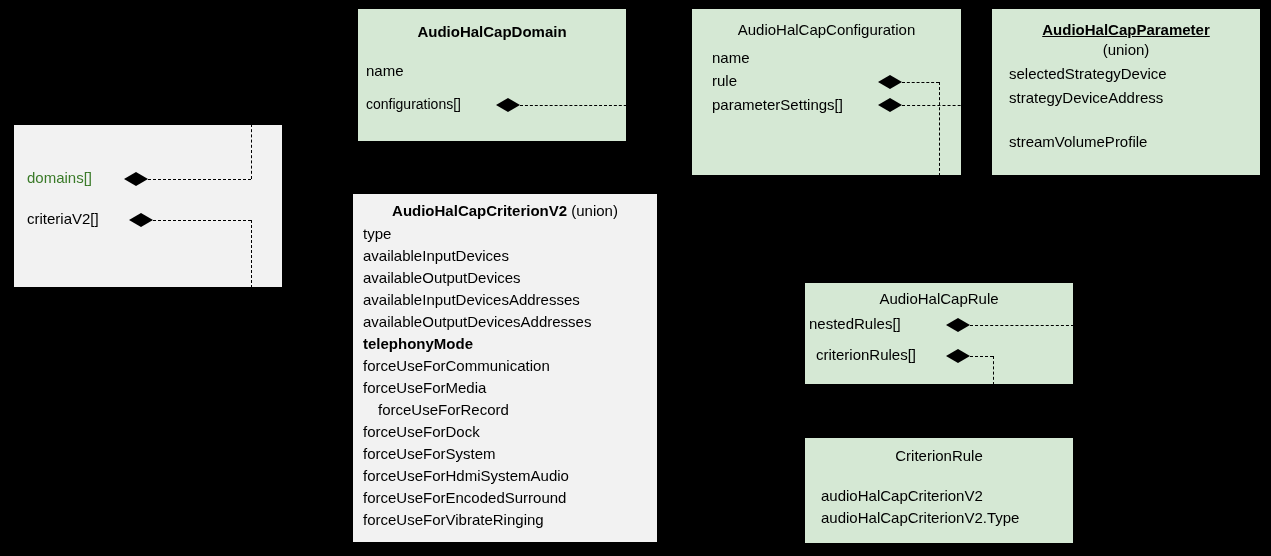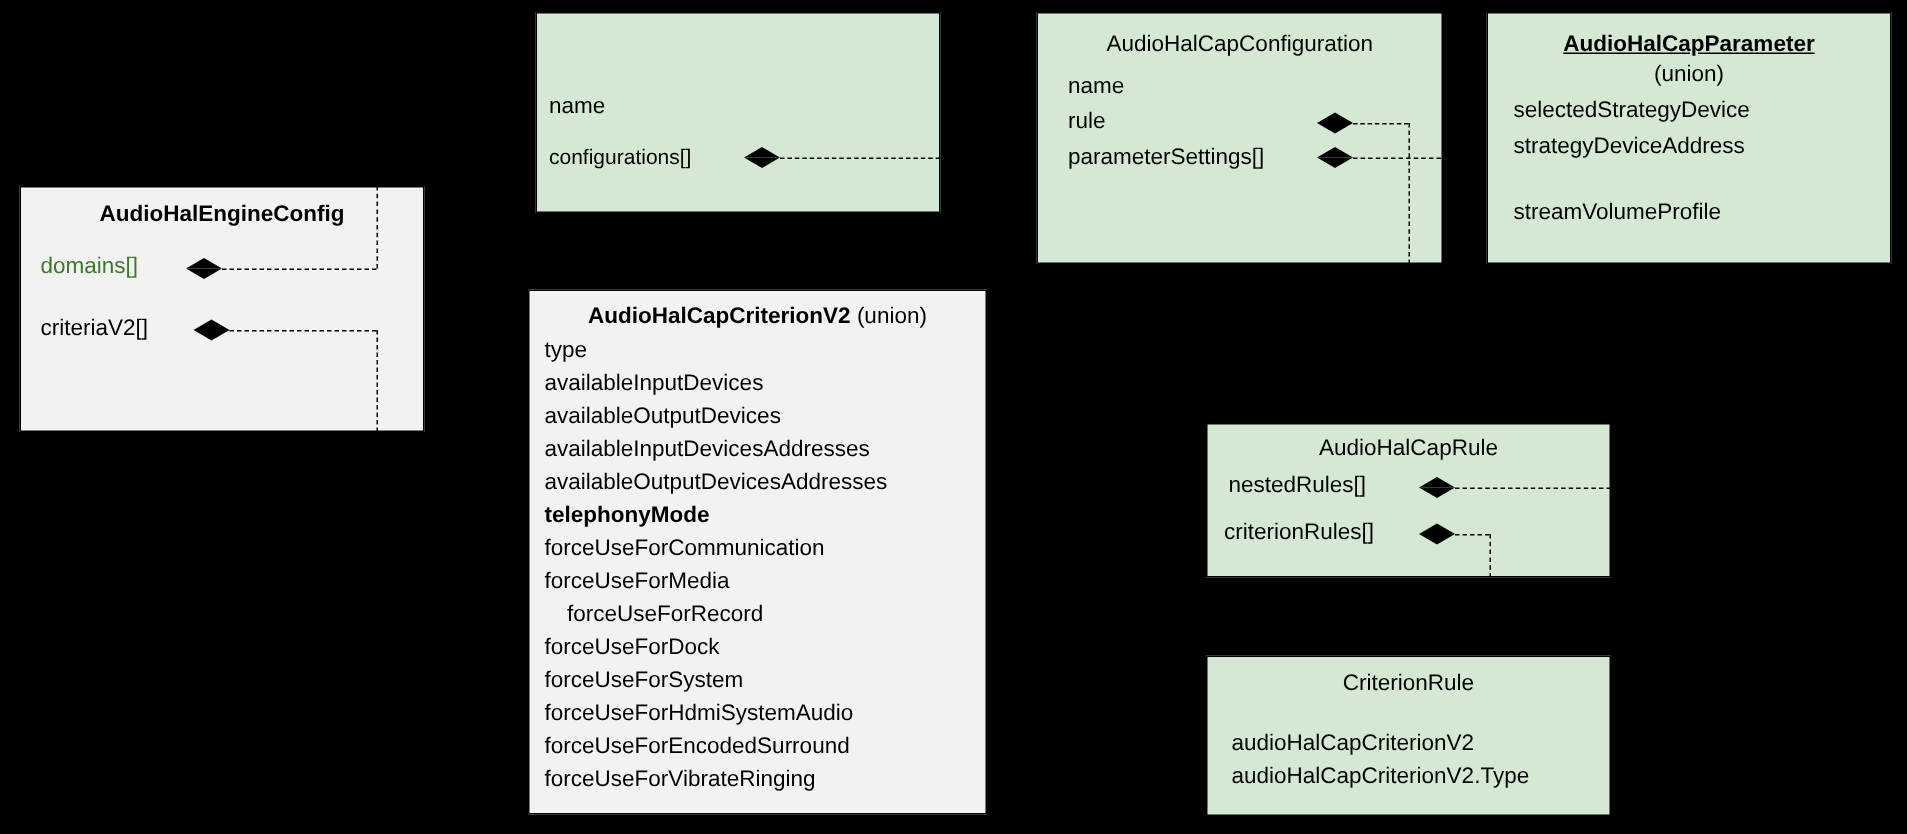--- a/index.html
+++ b/index.html
@@ -94,34 +94,34 @@
     border-right: 12px solid transparent;
     border-bottom: 7px solid #000000;
   }
 </style>
 </head>
 <body>
 
 <div id="canvas">
 
   <div class="uml-box gray" style="left:13px; top:124px; width:270px; height:164px;">
-    <div class="box-title bold" style="top:9px; font-size:15px;">AudioHalEngineConfig</div>
     <div class="field green-text" style="left:13px; top:45px; font-size:15px;">domains[]</div>
     <div class="field" style="left:13px; top:86px; font-size:15px;">criteriaV2[]</div>
   </div>
 
   <div class="diamond" style="left:124px; top:179px;"></div>
   <div class="conn-h" style="left:148px; top:179px; width:103px;"></div>
   <div class="conn-v" style="left:251px; top:124px; height:55px;"></div>
 
   <div class="diamond" style="left:129px; top:220px;"></div>
   <div class="conn-h" style="left:153px; top:220px; width:98px;"></div>
   <div class="conn-v" style="left:251px; top:220px; height:68px;"></div>
 
   <div class="uml-box green" style="left:357px; top:8px; width:270px; height:134px;">
+    <div class="box-title bold" style="top:14px; font-size:15px;">AudioHalCapDomain</div>
     <div class="field" style="left:8px; top:54px; font-size:15px;">name</div>
     <div class="field" style="left:8px; top:88px; font-size:14px;">configurations[]</div>
   </div>
 
   <div class="diamond" style="left:496px; top:105px;"></div>
   <div class="conn-h" style="left:520px; top:105px; width:171px;"></div>
 
   <div class="uml-box green" style="left:691px; top:8px; width:271px; height:168px;">
     <div class="box-title" style="top:12px; font-size:15px;">AudioHalCapConfiguration</div>
     <div class="field" style="left:20px; top:41px; font-size:15px;">name</div>
@@ -159,21 +159,21 @@
     <div class="field" style="left:10px; top:208px; font-size:15px;margin-left:15px;">forceUseForRecord</div>
     <div class="field" style="left:10px; top:230px; font-size:15px;">forceUseForDock</div>
     <div class="field" style="left:10px; top:252px; font-size:15px;">forceUseForSystem</div>
     <div class="field" style="left:10px; top:274px; font-size:15px;">forceUseForHdmiSystemAudio</div>
     <div class="field" style="left:10px; top:296px; font-size:15px;">forceUseForEncodedSurround</div>
     <div class="field" style="left:10px; top:318px; font-size:15px;">forceUseForVibrateRinging</div>
   </div>
 
   <div class="uml-box green" style="left:804px; top:282px; width:270px; height:103px;">
     <div class="box-title" style="top:7px; font-size:15px;">AudioHalCapRule</div>
-    <div class="field" style="left:14px; top:33px; font-size:15px;">nestedRules[]</div>
+    <div class="field" style="left:4px; top:33px; font-size:15px;">nestedRules[]</div>
     <div class="field" style="left:11px; top:64px; font-size:15px;">criterionRules[]</div>
   </div>
 
   <div class="diamond" style="left:946px; top:325px;"></div>
   <div class="conn-h" style="left:970px; top:325px; width:104px;"></div>
 
   <div class="diamond" style="left:946px; top:356px;"></div>
   <div class="conn-h" style="left:970px; top:356px; width:23px;"></div>
   <div class="conn-v" style="left:993px; top:356px; height:29px;"></div>
 

